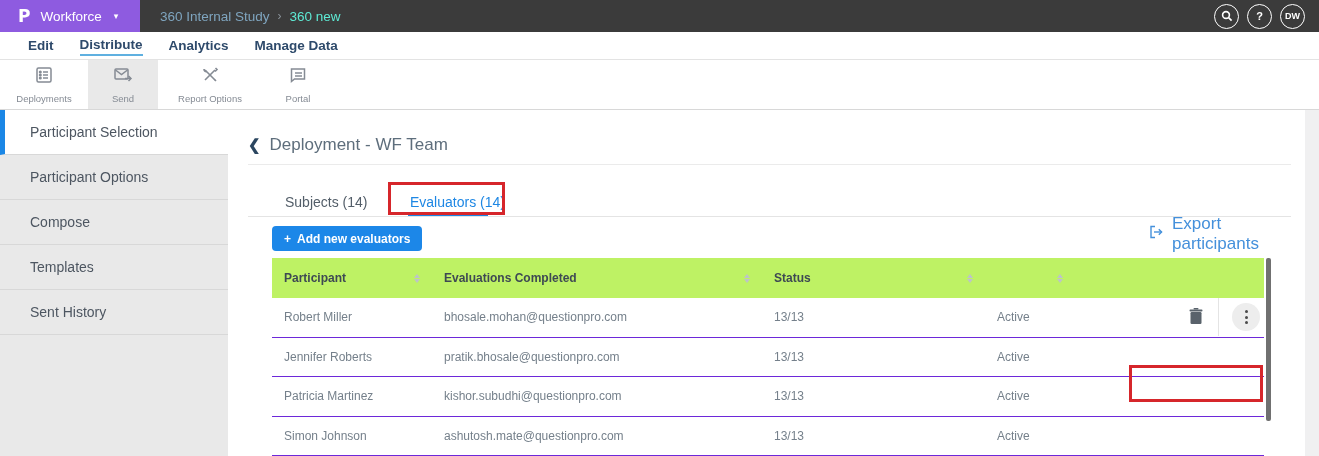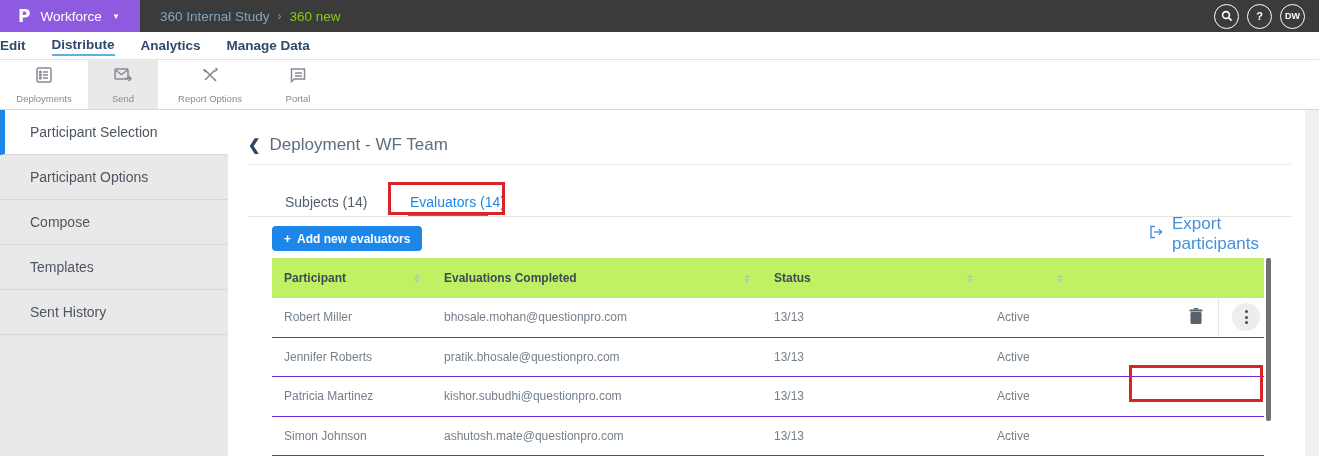--- a/index.html
+++ b/index.html
@@ -8,26 +8,26 @@
 
   
   .topbar { position:absolute; left:0; top:0; width:1319px; height:32px; background:#3b3b3b; display:flex; align-items:center; }
   .brand { width:140px; height:32px; background:#8e5be0; display:flex; align-items:center; padding-left:18px; gap:10px; cursor:pointer; }
   .brand-p { color:#fff; font-weight:bold; font-size:17px; font-family:"DejaVu Sans", sans-serif; }
   .brand-name { color:#fff; font-size:13.5px; }
   .brand-caret { color:#fff; font-size:9px; margin-left:2px; }
   .breadcrumb { display:flex; align-items:center; gap:8px; margin-left:20px; font-size:13.5px; }
   .bc-parent { color:#7fa5bf; cursor:pointer; }
   .bc-sep { color:#8a9299; font-size:12px; }
-  .bc-current { color:#84cc16; }
+  .bc-current { color:#5eead4; }
   .topbar-right { margin-left:auto; display:flex; align-items:center; gap:8px; padding-right:14px; }
   .circle-btn { width:25px; height:25px; border:1.5px solid #fff; border-radius:50%; display:flex; align-items:center; justify-content:center; color:#fff; font-size:11px; font-weight:bold; cursor:pointer; background:transparent; }
 
   
-  .nav { position:absolute; left:0; top:32px; width:1319px; height:28px; background:#fff; border-bottom:1px solid #e3e3e3; display:flex; align-items:center; padding-left:0; gap:26px; }
+  .nav { position:absolute; left:0; top:32px; width:1319px; height:28px; background:#fff; border-bottom:1px solid #e3e3e3; display:flex; align-items:center; padding-left:28px; gap:26px; }
   .nav-item { font-size:13.5px; color:#2e4a6b; font-weight:600; cursor:pointer; padding:2px 0; }
   .nav-item.active { border-bottom:2px solid #5fb0e0; }
 
   
   .toolbar { position:absolute; left:0; top:60px; width:1319px; height:50px; background:#fff; border-bottom:1px solid #d8d8d8; display:flex; }
   .tool { display:flex; flex-direction:column; align-items:center; justify-content:center; gap:4px; cursor:pointer; padding:0 4px; }
   .tool.active { background:#e9e9e9; }
   .tool svg { stroke:#858b94; }
   .tool-label { font-size:9.5px; color:#858b94; }
 

